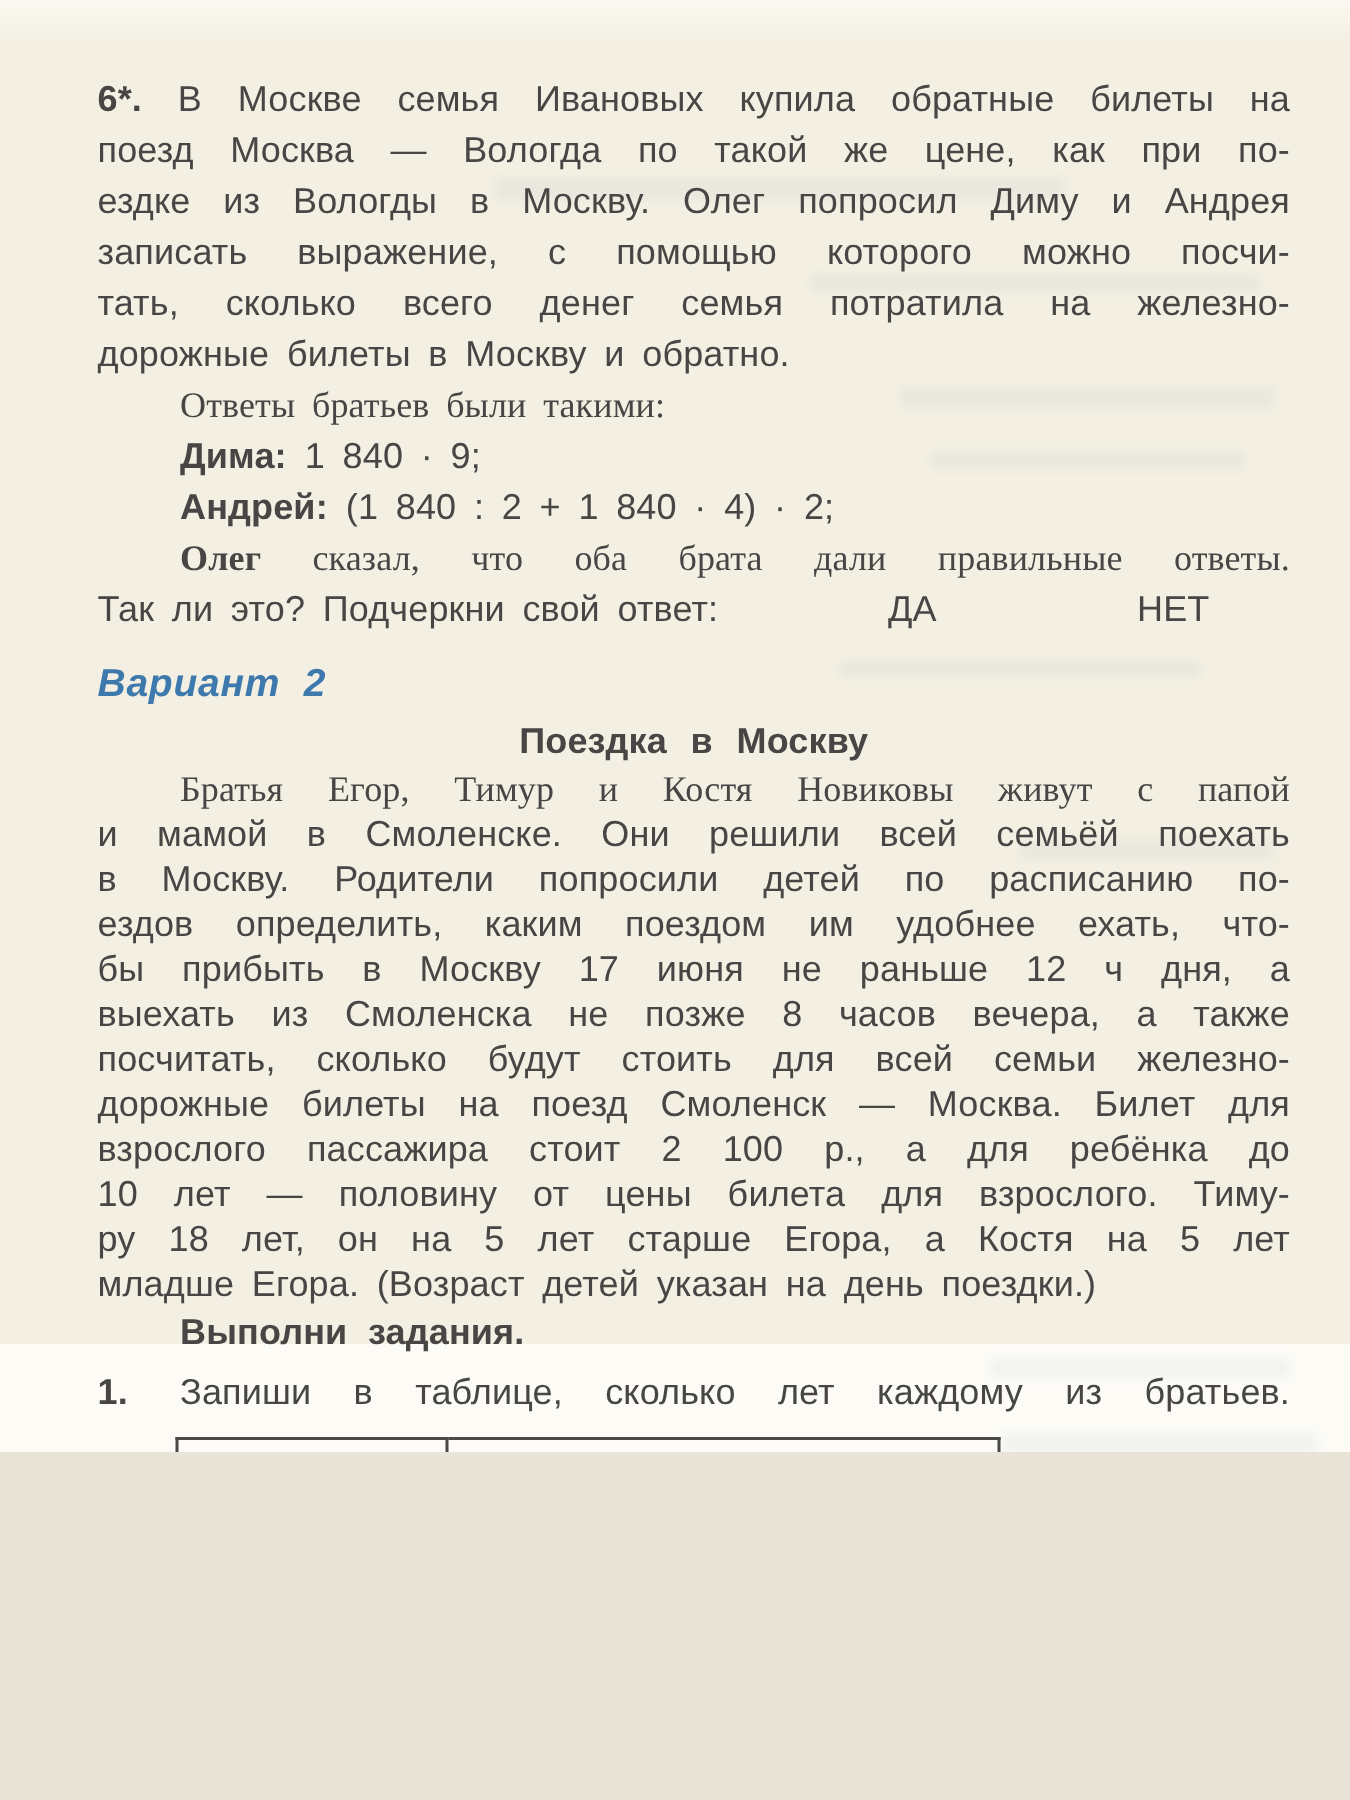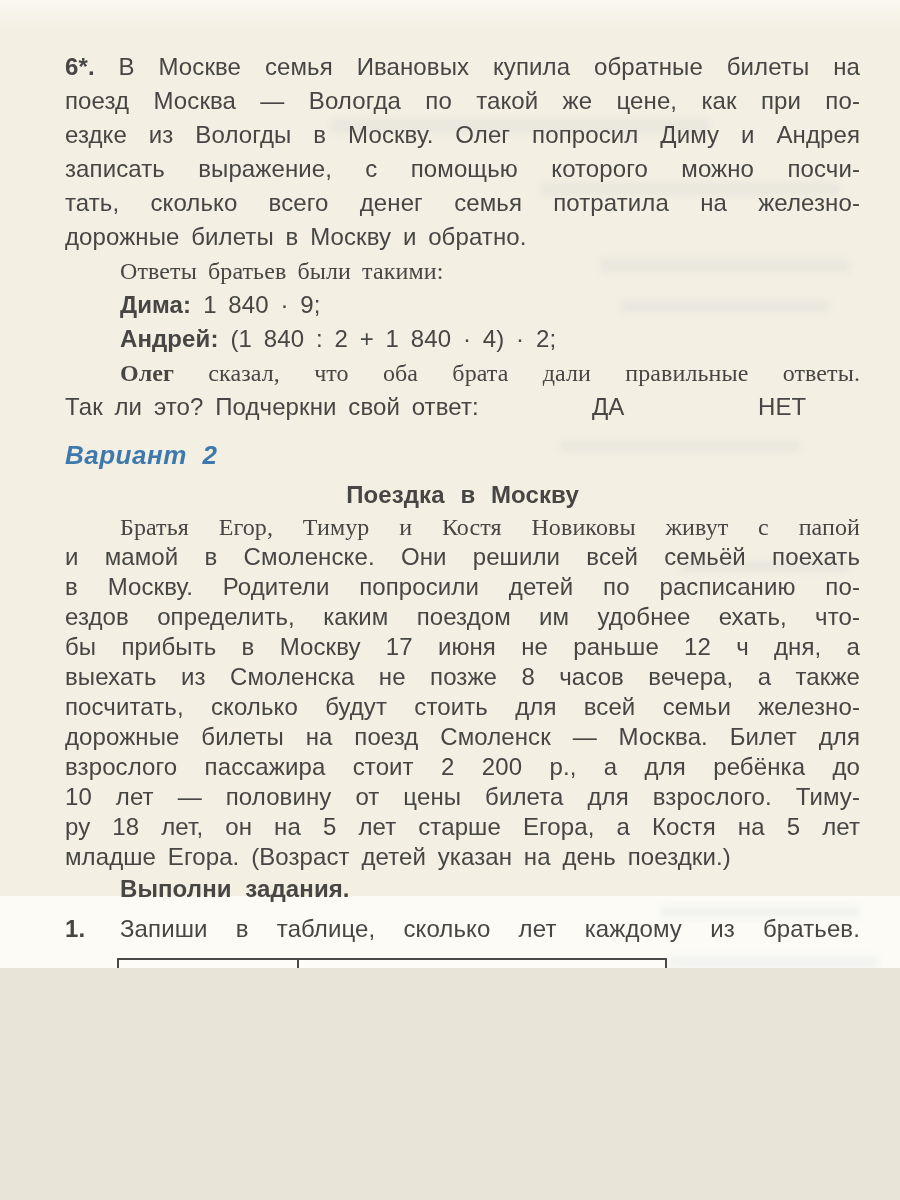--- a/index.html
+++ b/index.html
@@ -120,21 +120,21 @@
     <div class="story">
       <div class="jline indent">Братья Егор, Тимур и Костя Новиковы живут с папой</div>
       <div>
           <div class="jline">и мамой в Смоленске. Они решили всей семьёй поехать</div>
           <div class="jline">в Москву. Родители попросили детей по расписанию по-</div>
           <div class="jline">ездов определить, каким поездом им удобнее ехать, что-</div>
           <div class="jline">бы прибыть в Москву 17 июня не раньше 12 ч дня, а</div>
           <div class="jline">выехать из Смоленска не позже 8 часов вечера, а также</div>
           <div class="jline">посчитать, сколько будут стоить для всей семьи железно-</div>
           <div class="jline">дорожные билеты на поезд Смоленск — Москва. Билет для</div>
-          <div class="jline">взрослого пассажира стоит 2 200 р., а для ребёнка до</div>
+          <div class="jline">взрослого пассажира стоит 2 100 р., а для ребёнка до</div>
           <div class="jline">10 лет — половину от цены билета для взрослого. Тиму-</div>
           <div class="jline">ру 18 лет, он на 5 лет старше Егора, а Костя на 5 лет</div>
         </div>
       <div class="leftline">младше Егора. (Возраст детей указан на день поездки.)</div>
     </div>
 
     <div class="tasks-heading">Выполни задания.</div>
 
     <div class="task1-line">
       <span class="task1-num">1.</span>

